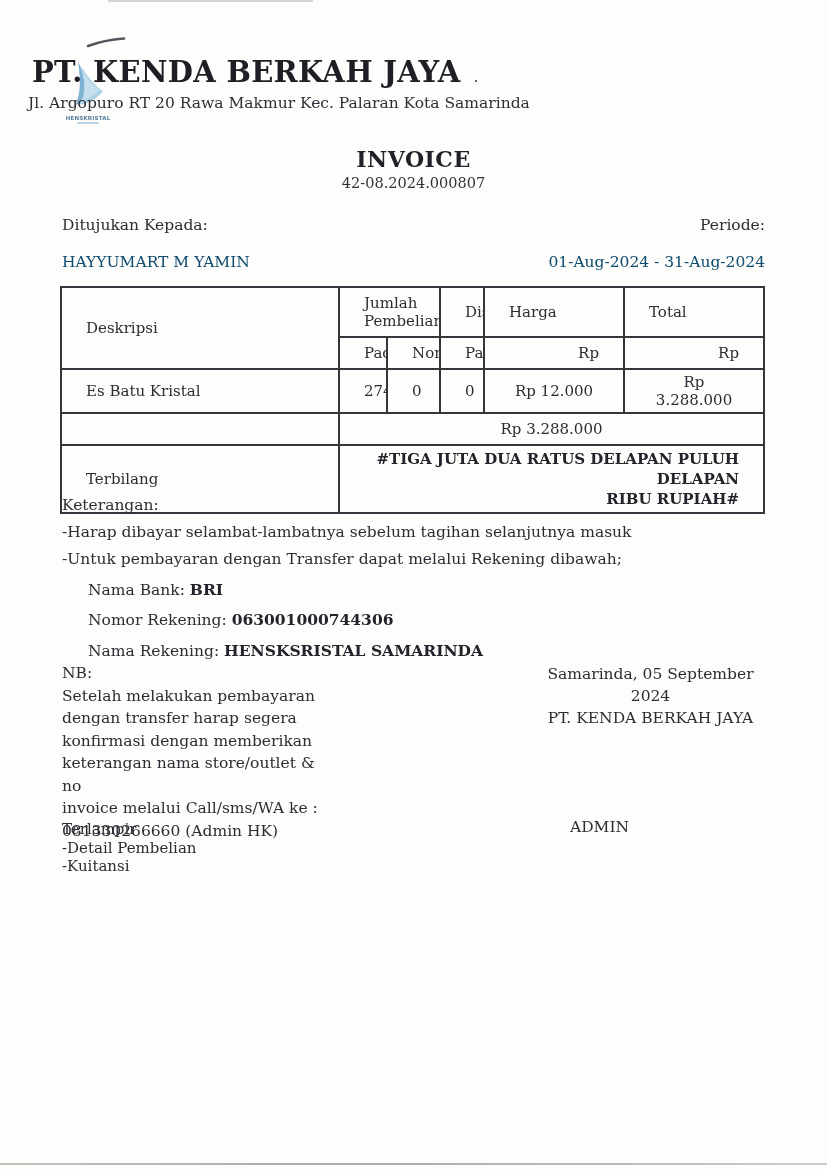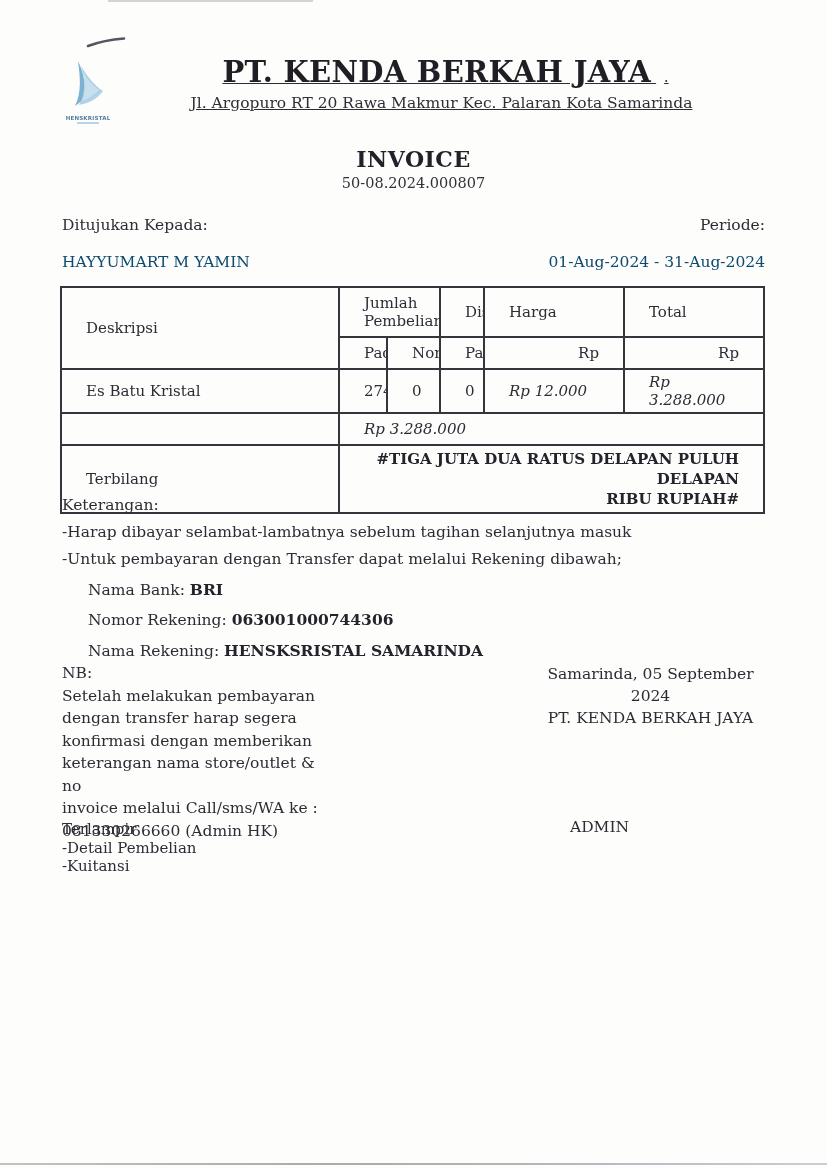--- a/index.html
+++ b/index.html
@@ -32,21 +32,21 @@
   .logo { position: absolute; left: 62px; top: 60px; width: 52px; text-align: center; }
   .logo-text {
     margin-top: 1px;
     font-family: "DejaVu Sans", sans-serif;
     font-size: 5.5px; font-weight: bold; letter-spacing: .2px;
     color: #39678f; opacity: .85; white-space: nowrap;
   }
   .logo-subline { margin: 1px auto 0; width: 22px; height: 2px; background: #a9c9de; opacity: .8; }
 
   
-  .company-block { position: absolute; left: 0; top: 55px; width: 100%; text-align: center; text-decoration: underline; }
+  .company-block { position: absolute; left: 0; top: 55px; width: 100%; text-align: left; }
   .company-line { transform: translateX(32px); }
   .company-name {
     display: inline; font-size: 29px; font-weight: bold; color: #211d24; letter-spacing: .3px;
   }
   .company-suffix { display: inline; font-size: 14px; color: #2b2b33; margin-left: 8px; }
   .company-address { transform: translateX(28px); margin-top: 5px; font-size: 15.5px; color: #2e2e36; }
 
   .invoice-block { position: absolute; left: 0; top: 146px; width: 100%; text-align: center; }
   .invoice-title { font-size: 22px; font-weight: bold; color: #232029; letter-spacing: .5px; }
   .invoice-number { margin-top: 3px; font-size: 14.5px; color: #31313a; }
@@ -65,21 +65,21 @@
   }
   .inv-table td {
     border: 2px solid #35363c; padding: 3px 24px; vertical-align: middle;
     overflow: hidden;
   }
   .r-head1 td { height: 42px; }
   .r-head2 td { height: 24px; text-align: right; }
   .r-data td { height: 22px; }
   .r-subtotal td { height: 24px; }
   .r-terbilang td { height: 44px; }
-  .num-right { text-align: left; font-style: italic; }
+  .num-right { text-align: center; }
   .terbilang-val { text-align: right; font-weight: bold; color: #23232b; line-height: 20px; padding-right: 2px; }
 
   
   .keterangan { position: absolute; left: 62px; top: 496px; font-size: 15.5px; }
   .keterangan .line { margin-top: 9px; }
   .bank-lines { margin-left: 26px; }
   .bank-lines .line { margin-top: 11.5px; }
   .bank-lines b { color: #23232b; }
 
   
@@ -113,21 +113,21 @@
   <div class="company-block">
     <div class="company-line">
       <span class="company-name">PT. KENDA BERKAH JAYA</span>
       <span class="company-suffix">.</span>
     </div>
     <div class="company-address">Jl. Argopuro RT 20 Rawa Makmur Kec. Palaran Kota Samarinda</div>
   </div>
 
   <div class="invoice-block">
     <div class="invoice-title">INVOICE</div>
-    <div class="invoice-number">50-08.2024.000807</div>
+    <div class="invoice-number">42-08.2024.000807</div>
   </div>
 
   <div class="meta-row">
     <span>Ditujukan Kepada:</span>
     <span class="right">Periode:</span>
   </div>
 
   <div class="names-row">
     <span>HAYYUMART M YAMIN</span>
     <span class="right">01-Aug-2024 - 31-Aug-2024</span>

